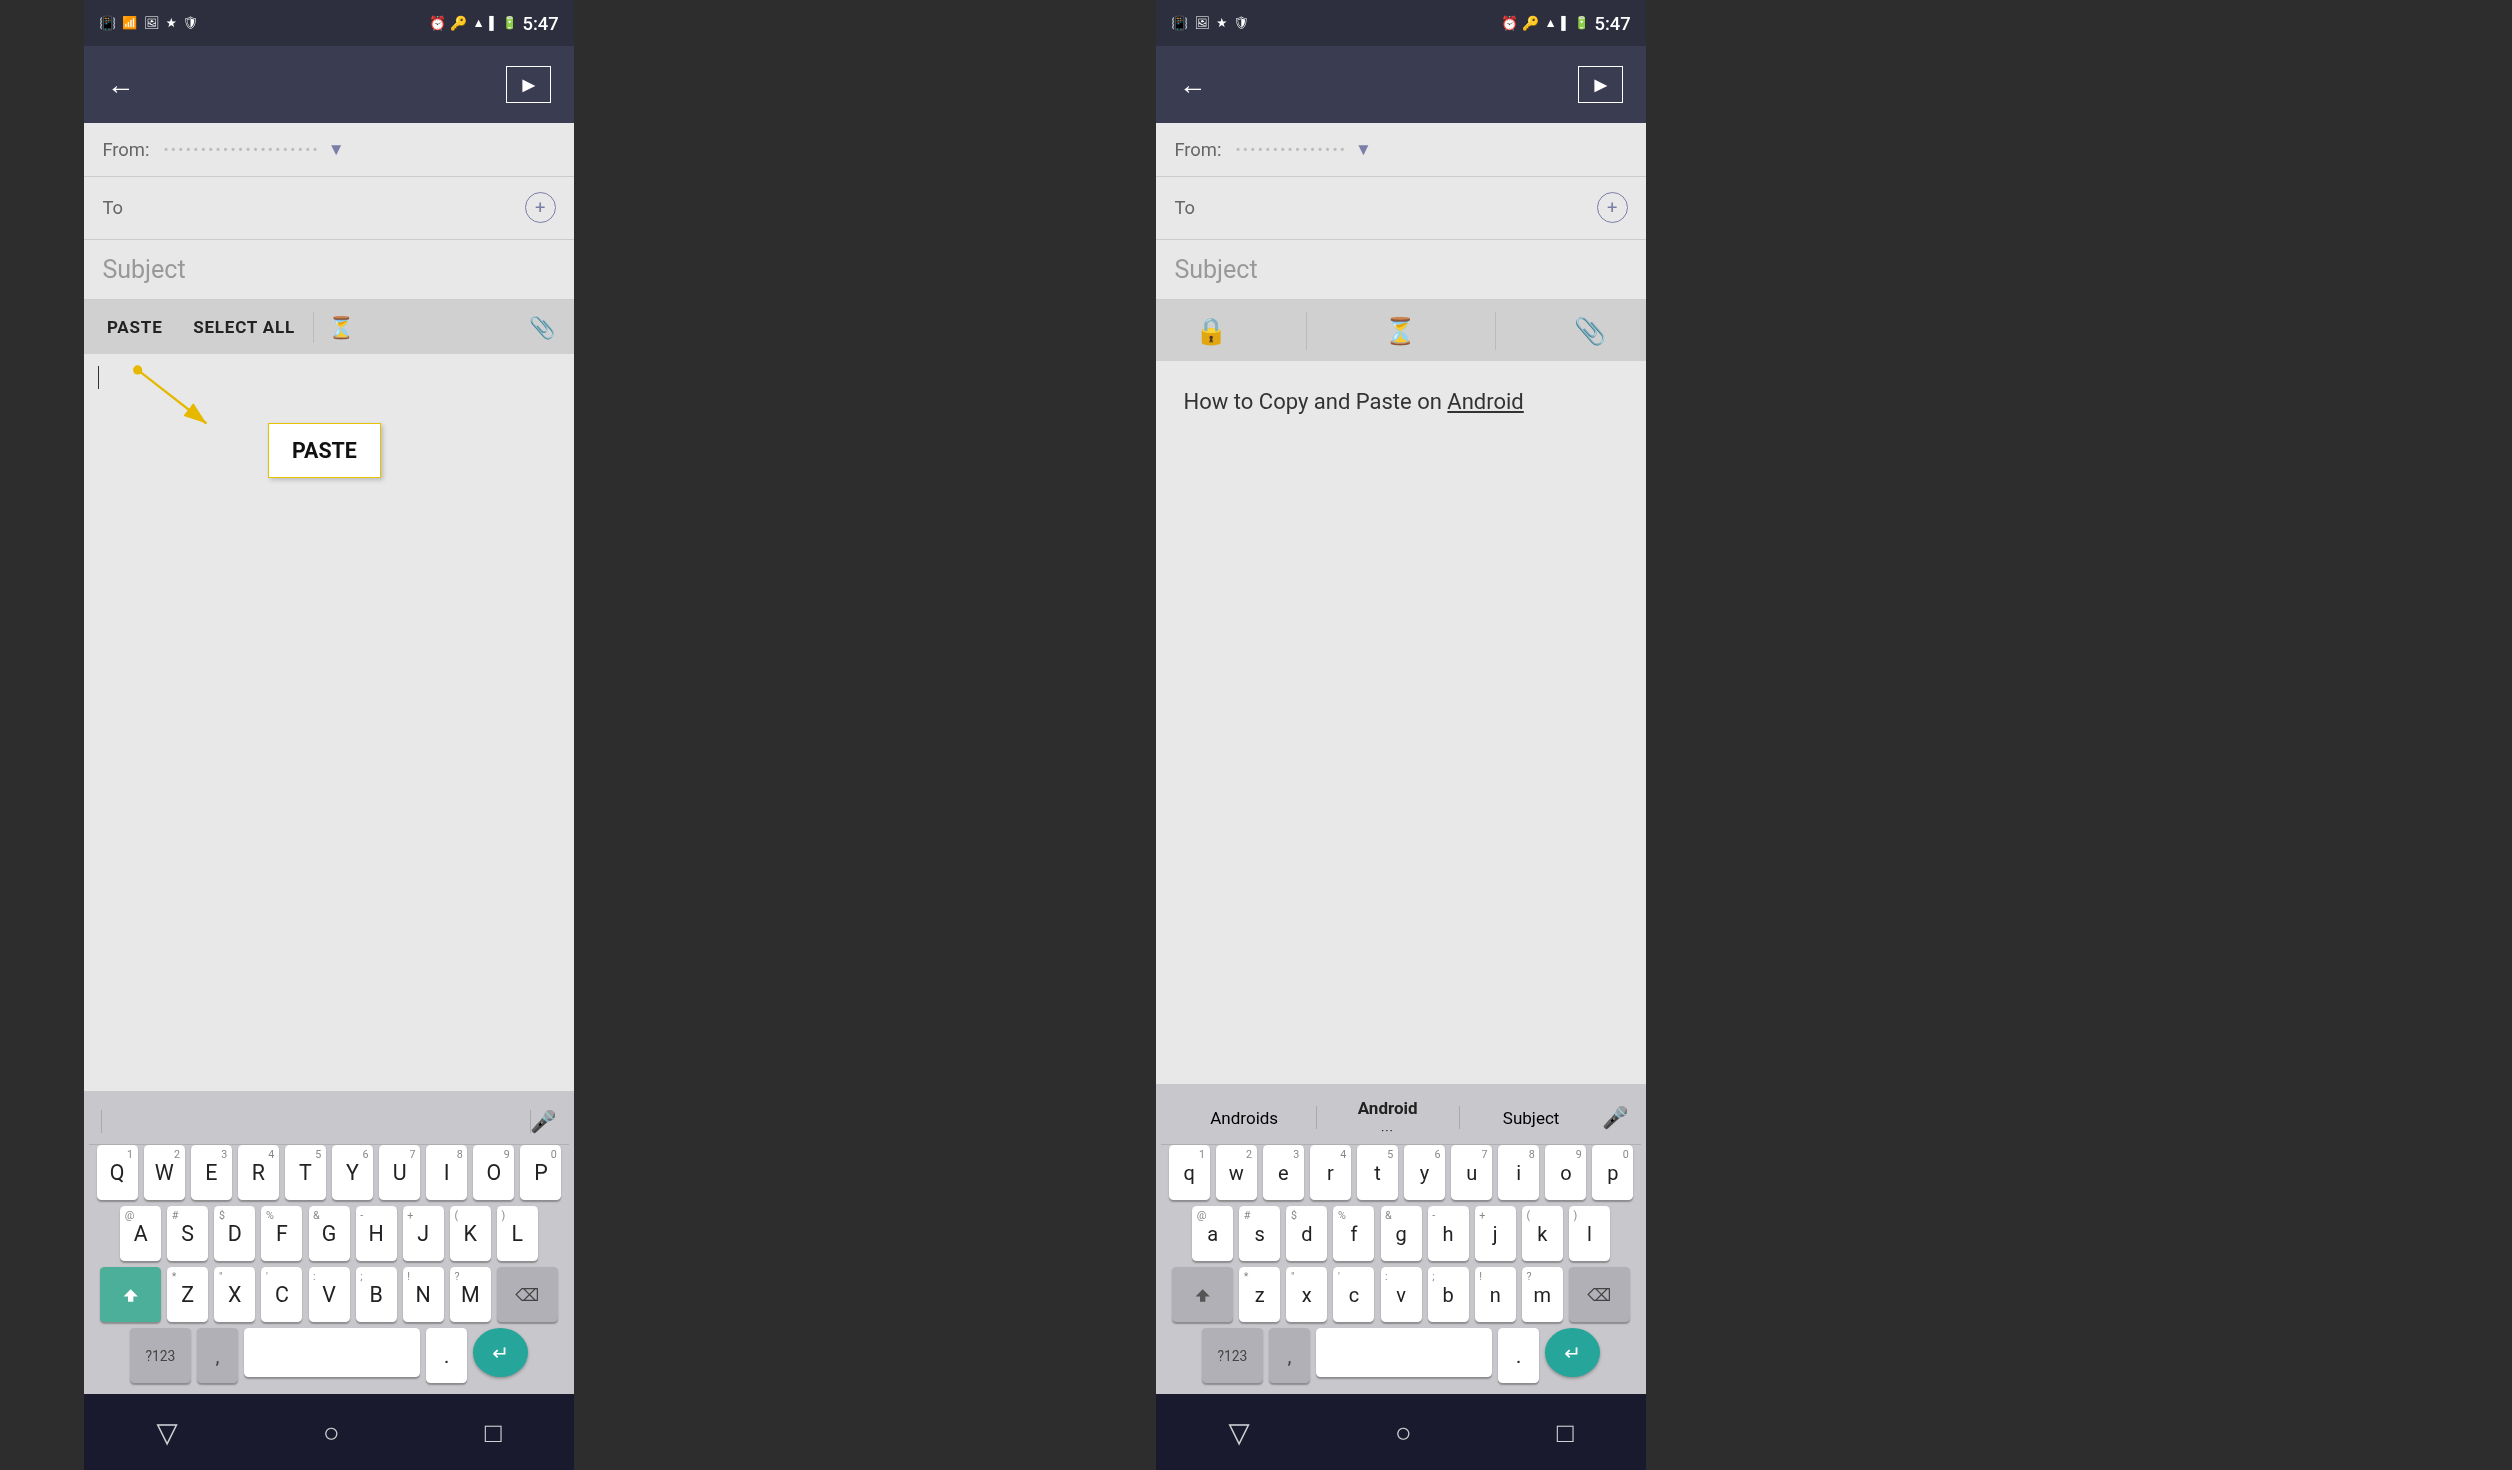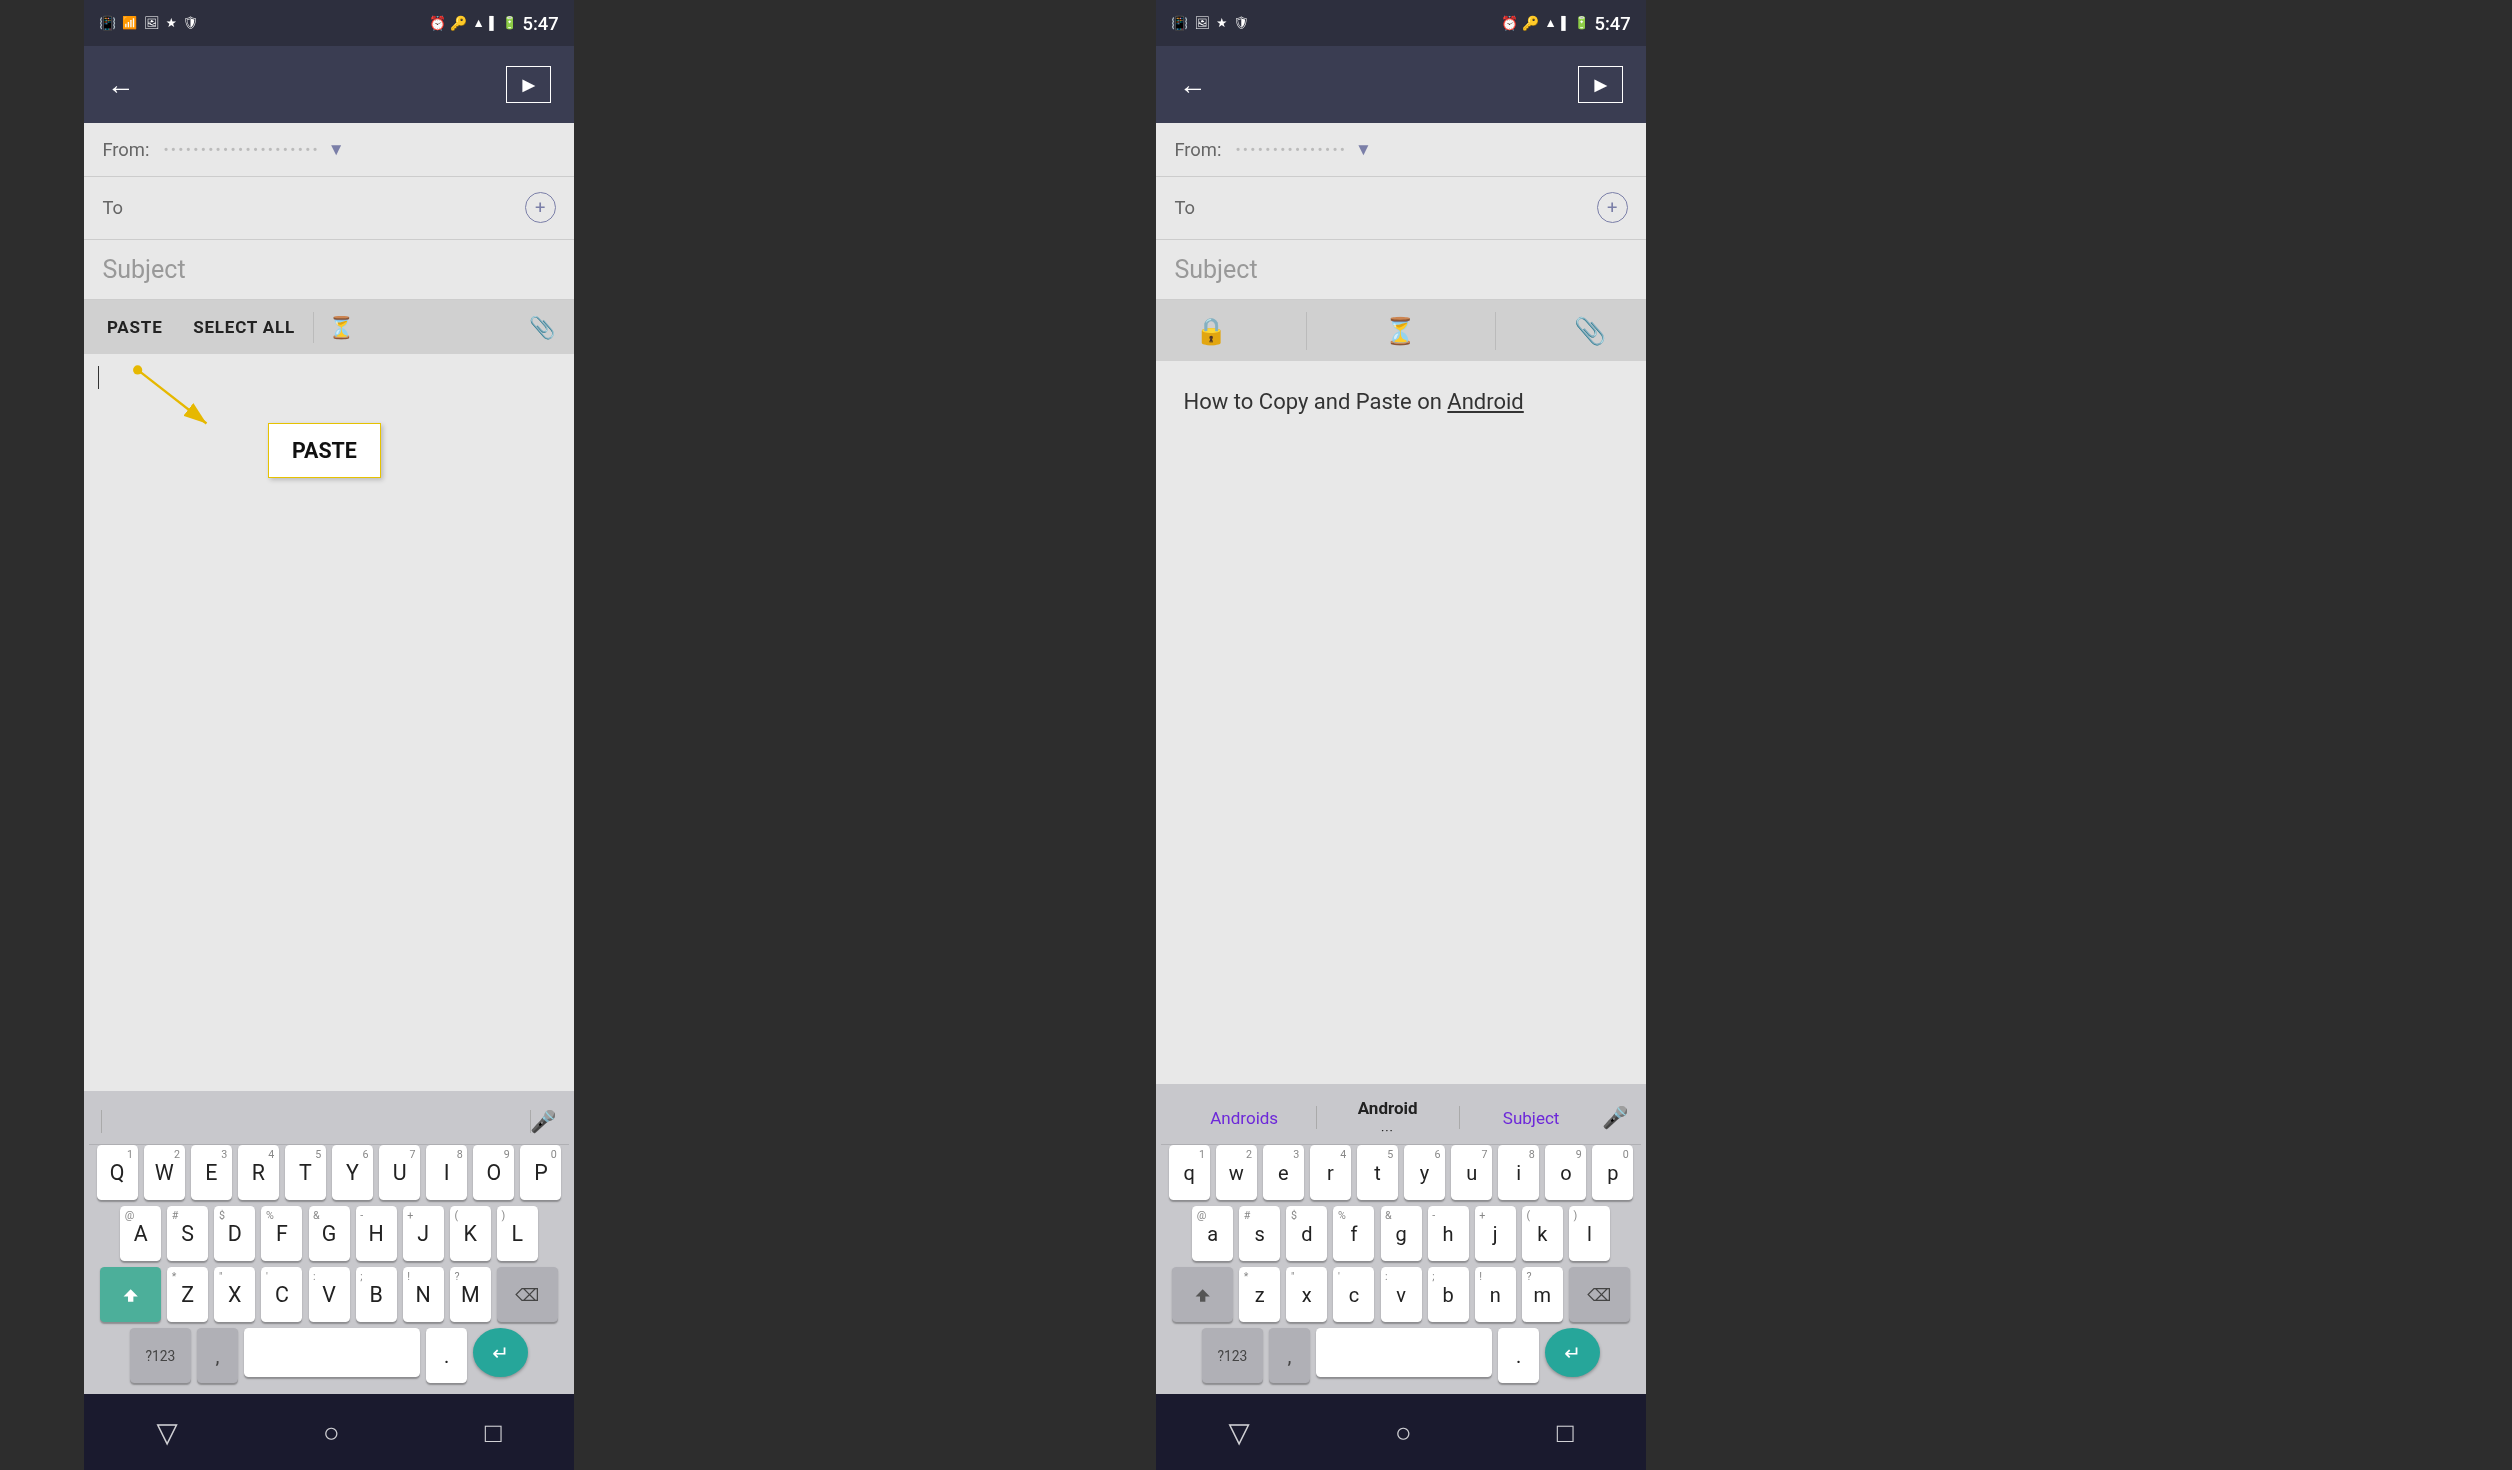--- a/index.html
+++ b/index.html
@@ -212,21 +212,21 @@
       align-items: center;
       justify-content: space-between;
       padding: 6.1px 12.3px;
       background: #c8c8cc;
       border-bottom: 0.8px solid #b0b0b4;
       min-height: 46px;
     }
 
     .suggestion {
       font-size: 17px;
-      color: #6d28d9;
+      color: #000000;
       flex: 1;
       text-align: center;
     }
 
     .suggestion.bold {
       font-weight: 700;
       color: #222;
     }
 
     .mic-icon {

